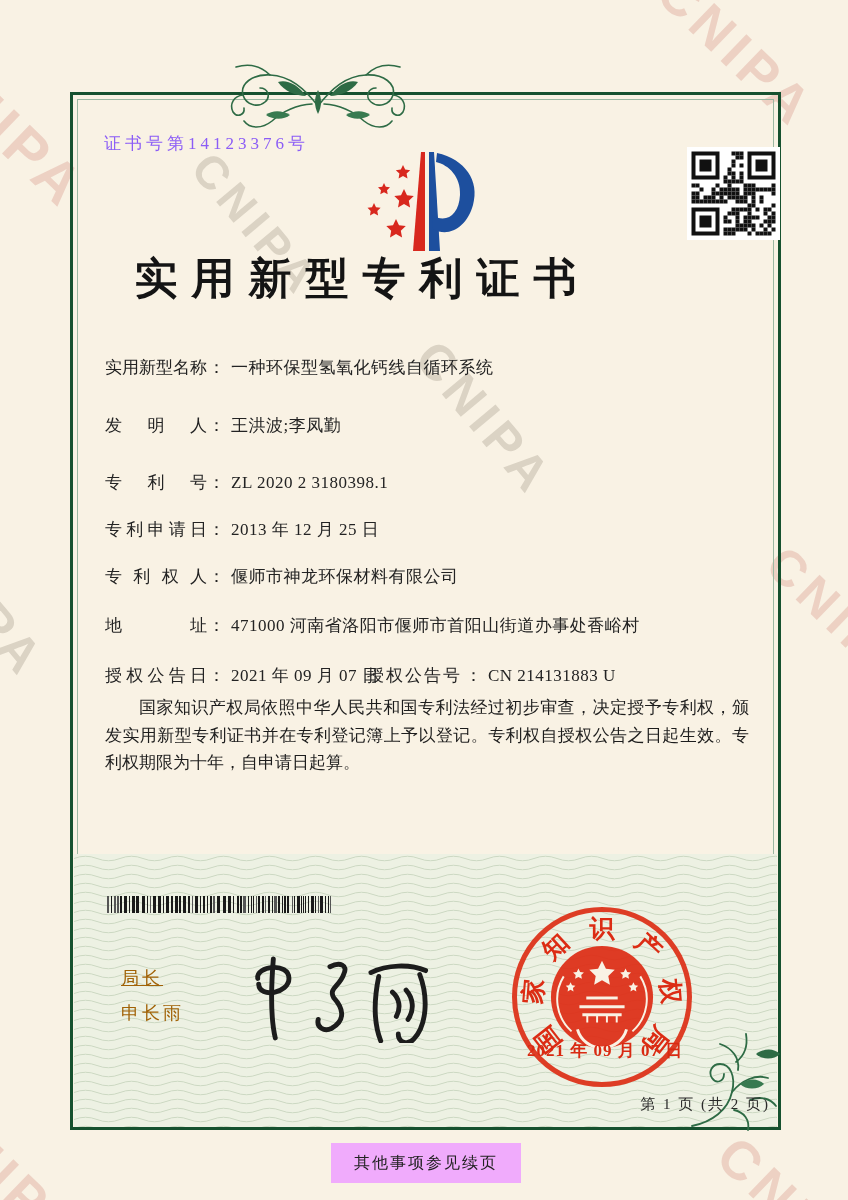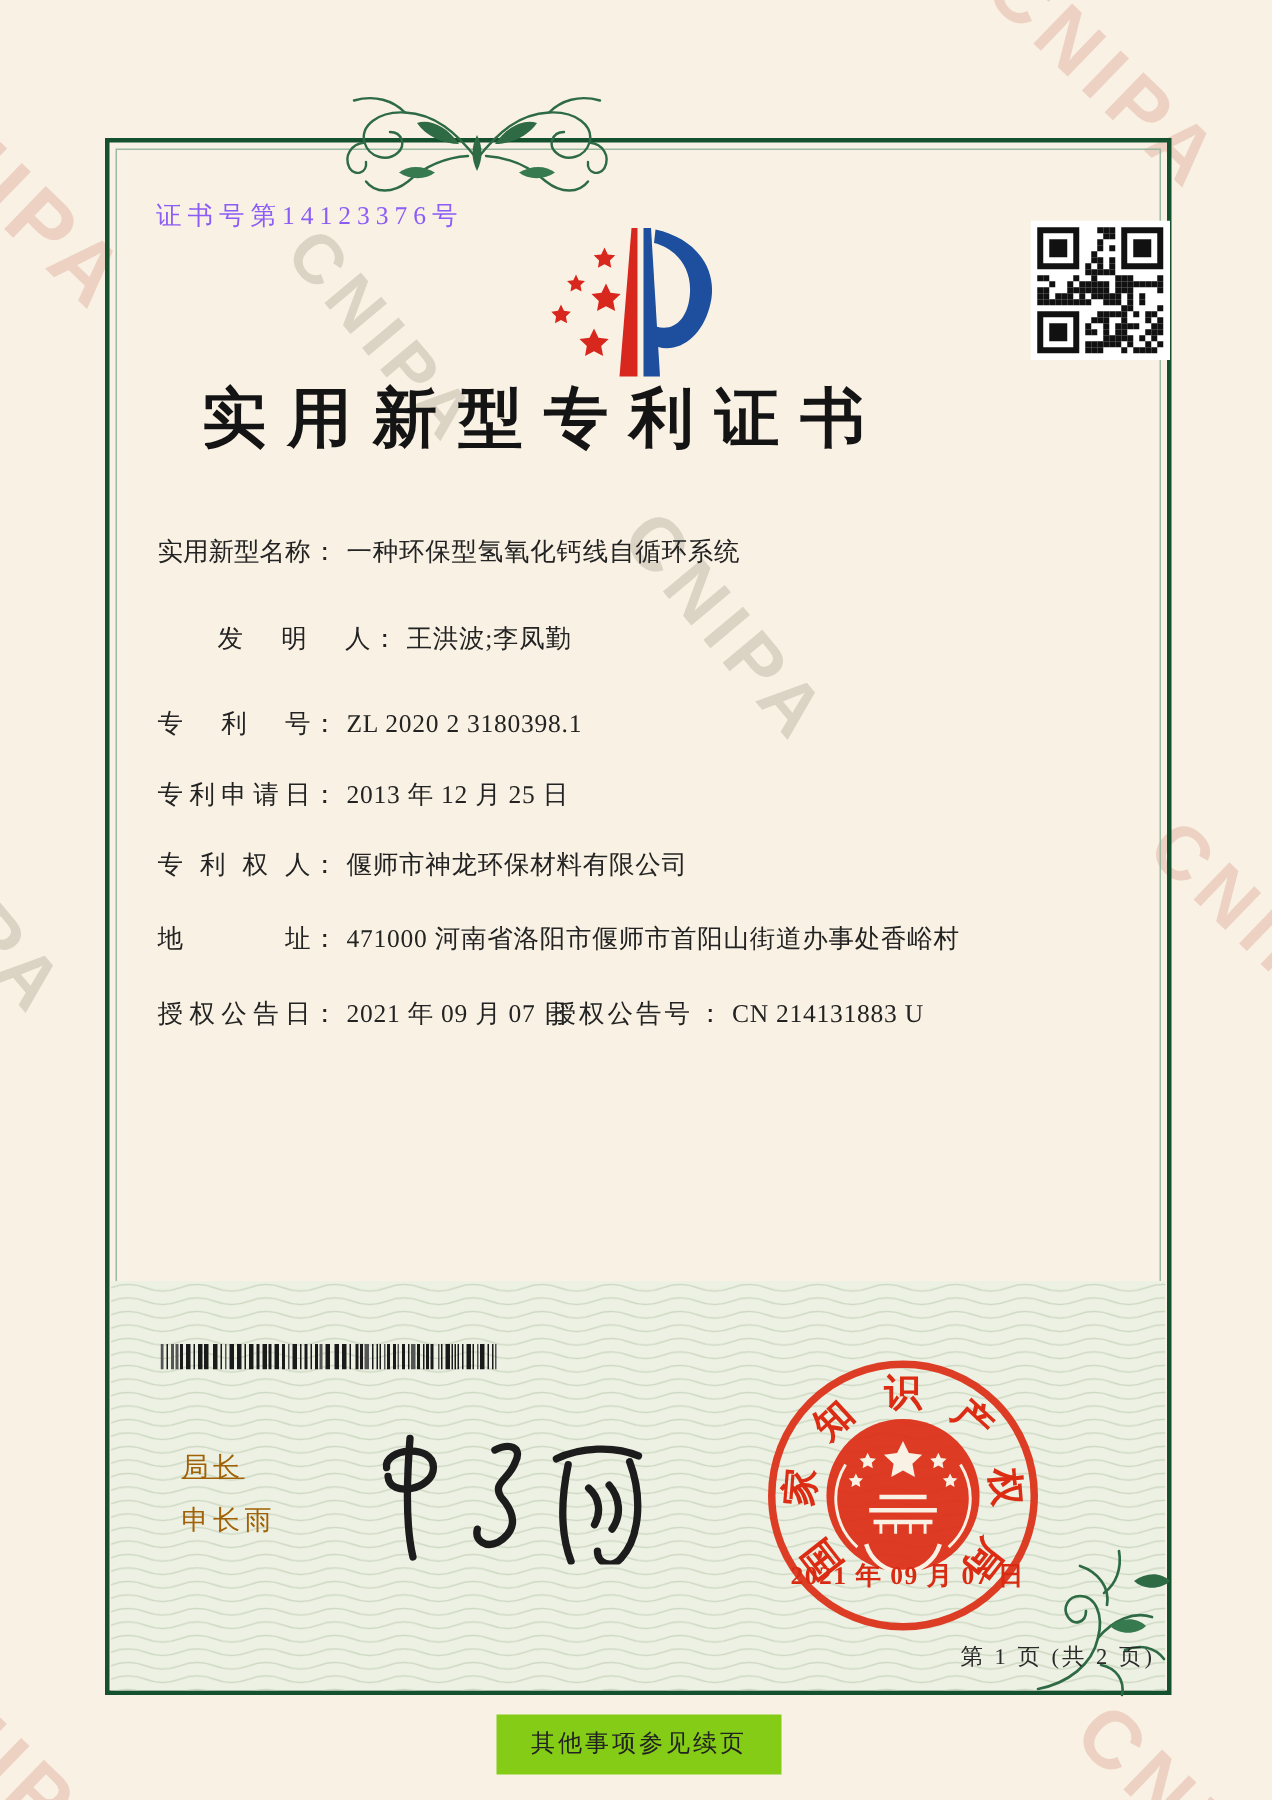--- a/index.html
+++ b/index.html
@@ -38,21 +38,21 @@
   .title{position:absolute;left:70px;top:250px;width:571px;text-align:center;
          font-size:43px;font-weight:700;letter-spacing:14px;padding-left:14px;box-sizing:border-box;
          color:#141414;z-index:3;}
 
   
   .fields{position:absolute;left:105px;top:0;right:60px;z-index:3;}
   .row{position:absolute;left:0;font-size:17px;color:#232323;white-space:nowrap;}
   .lab{display:inline-block;width:102px;text-align:justify;text-align-last:justify;}
   .colon{margin:0 6px 0 1px;}
   .val{letter-spacing:0.5px;text-align:right;}
-  .r1{top:356px;} .r2{top:414px;margin-left:40px;} .r3{top:471px;} .r4{top:518px;}
+  .r1{top:356px;} .r2{top:414px;} .r3{top:471px;} .r4{top:518px;}
   .r5{top:565px;} .r6{top:614px;} .r7{top:664px;}
   .grant-right{position:absolute;left:262px;top:0;}
   .grant-right .lab2{letter-spacing:2px;margin-right:2px;text-align:right;}
 
   
   .body-text{position:absolute;left:105px;top:694px;width:644px;z-index:3;
              font-size:17px;line-height:27.5px;color:#1d1d1d;text-align:justify;}
   .body-text p{margin:0;text-indent:2em;}
 
   
@@ -65,21 +65,21 @@
   .seal-ring{position:absolute;left:0;top:0;width:170px;height:170px;border:5px solid rgba(221,47,23,0.93);
              border-radius:50%;}
   .seal-char{position:absolute;left:50%;top:50%;font-size:25px;font-weight:700;color:#dc2c14;
              font-family:"Liberation Serif",serif;}
   .seal-emblem{position:absolute;left:36px;top:36px;}
   .seal-date{position:absolute;left:527px;top:1039px;width:152px;text-align:center;z-index:5;
              font-size:17px;font-weight:700;color:#d92a12;white-space:nowrap;letter-spacing:1px;}
 
   .pageno{position:absolute;left:70px;top:1095px;width:700px;text-align:right;font-size:15px;
           letter-spacing:2px;color:#2a2a2a;z-index:3;}
-  .note-box{position:absolute;left:331px;top:1143px;width:190px;height:40px;background:#84cc16;
+  .note-box{position:absolute;left:331px;top:1143px;width:190px;height:40px;background:#f0abfc;
             text-align:center;line-height:40px;font-size:16px;letter-spacing:2px;color:#222;z-index:3;}
 </style>
 </head>
 <body>
 
 <span class="wm pink wm1">CNIPA</span>
 <span class="wm pink wm2">CNIPA</span>
 <span class="wm gray wm3">CNIPA</span>
 <span class="wm gray wm4">CNIPA</span>
 <span class="wm gray wm5">CNIPA</span>
@@ -322,20 +322,21 @@
   </div>
   <div class="row r7">
     <span class="lab">授权公告日</span><span class="colon">：</span><span class="val">2021 年 09 月 07 日</span>
     <span class="grant-right">
       <span class="lab2">授权公告号</span><span class="colon">：</span><span class="val">CN 214131883 U</span>
     </span>
   </div>
 </div>
 
 <div class="body-text">
+  <p>国家知识产权局依照中华人民共和国专利法经过初步审查，决定授予专利权，颁发实用新型专利证书并在专利登记簿上予以登记。专利权自授权公告之日起生效。专利权期限为十年，自申请日起算。</p>
 </div>
 
 <svg class="barcode" id="barcode" width="228" height="17">
     <rect x="0" y="0" width="2" height="17" fill="#555"></rect>
     <rect x="4" y="0" width="1" height="17" fill="#1a1a1a"></rect>
     <rect x="7" y="0" width="2" height="17" fill="#555"></rect>
     <rect x="10" y="0" width="2" height="17" fill="#555"></rect>
     <rect x="13" y="0" width="2" height="17" fill="#1a1a1a"></rect>
     <rect x="17" y="0" width="3" height="17" fill="#1a1a1a"></rect>
     <rect x="22" y="0" width="1" height="17" fill="#1a1a1a"></rect>

